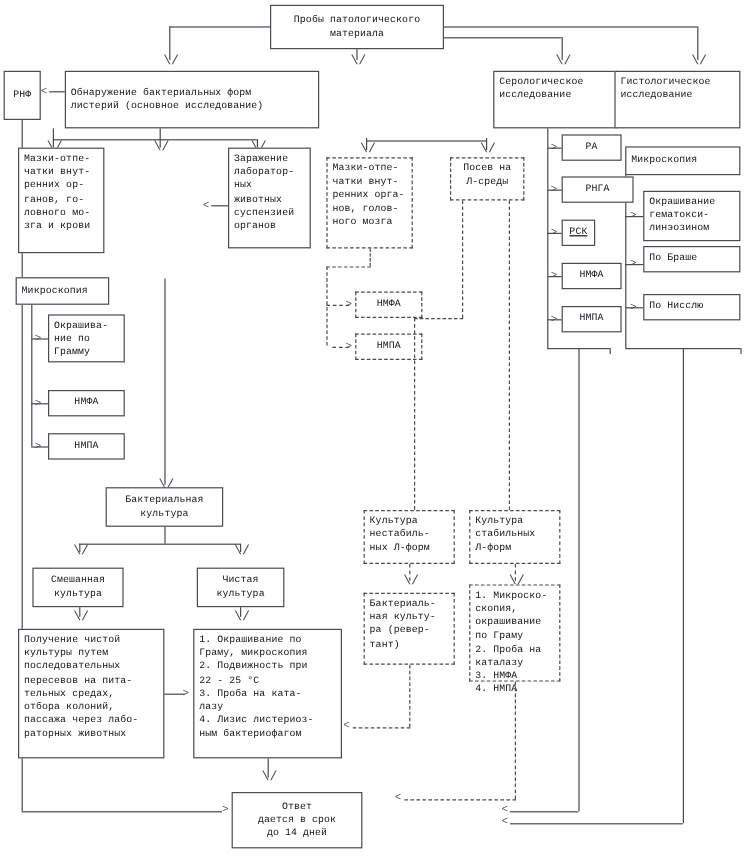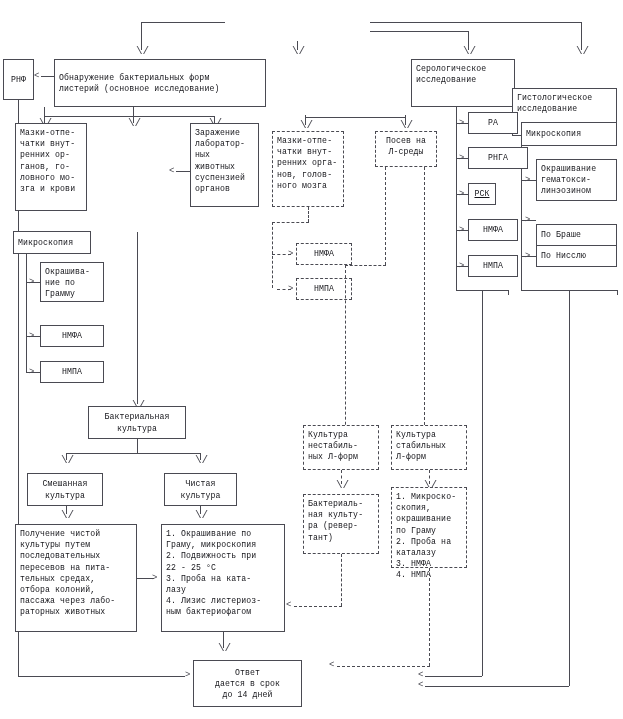--- a/index.html
+++ b/index.html
@@ -22,39 +22,41 @@
   .rhead{position:absolute;color:#4a4a52;font-size:9px;line-height:9px;
         font-family:"Liberation Mono","DejaVu Sans Mono",monospace;}
   .lhead{position:absolute;color:#4a4a52;font-size:9px;line-height:9px;
         font-family:"Liberation Mono","DejaVu Sans Mono",monospace;}
 </style>
 </head>
 <body>
 
 <div id="stage">
 
+  <div class="box ctr mid" style="left:225px;top:4px;width:145px;height:37px;justify-content:center;">Пробы патологического
+материала</div>
 
   <div class="ln h" style="left:141px;top:22px;width:84px;"></div>
   <div class="ln h" style="left:370px;top:22px;width:211px;"></div>
   <div class="ln v" style="left:141px;top:22px;height:28px;"></div>
   <div class="ln v" style="left:297px;top:41px;height:9px;"></div>
   <div class="ln h" style="left:370px;top:31px;width:98px;"></div>
   <div class="ln v" style="left:468px;top:31px;height:19px;"></div>
   <div class="ln v" style="left:581px;top:22px;height:28px;"></div>
   <div class="vhead" style="left:136px;top:48px;">\/</div>
   <div class="vhead" style="left:292px;top:48px;">\/</div>
   <div class="vhead" style="left:463px;top:48px;">\/</div>
   <div class="vhead" style="left:576px;top:48px;">\/</div>
 
   <div class="box ctr mid" style="left:3px;top:59px;width:31px;height:41px;justify-content:center;">РНФ</div>
   <div class="box mid" style="left:54px;top:59px;width:212px;height:48px;">Обнаружение бактериальных форм
 листерий (основное исследование)</div>
   <div class="box" style="left:411px;top:59px;width:104px;height:48px;">Серологическое
 исследование</div>
-  <div class="box" style="left:512px;top:59px;width:105px;height:48px;margin-top:29px;">Гистологическое
+  <div class="box" style="left:512px;top:59px;width:105px;height:48px;">Гистологическое
 исследование</div>
 
   <div class="ln h" style="left:41px;top:76px;width:13px;"></div>
   <div class="lhead" style="left:34px;top:72px;">&lt;</div>
 
   <div class="ln v" style="left:18px;top:100px;height:576px;"></div>
   <div class="ln h" style="left:18px;top:676px;width:167px;"></div>
   <div class="rhead" style="left:185px;top:671px;">&gt;</div>
 
   <div class="ln h" style="left:44px;top:116px;width:170px;"></div>
@@ -123,21 +125,21 @@
   <div class="rhead" style="left:459px;top:119px;">&gt;</div>
   <div class="rhead" style="left:459px;top:154px;">&gt;</div>
   <div class="rhead" style="left:459px;top:190px;">&gt;</div>
   <div class="rhead" style="left:459px;top:226px;">&gt;</div>
   <div class="rhead" style="left:459px;top:262px;">&gt;</div>
 
   <div class="box mid" style="left:521px;top:122px;width:96px;height:24px;">Микроскопия</div>
   <div class="box" style="left:536px;top:159px;width:81px;height:42px;">Окрашивание
 гематокси-
 линэозином</div>
-  <div class="box mid" style="left:536px;top:224px;width:81px;height:22px;">По Браше</div>
+  <div class="box mid" style="left:536px;top:205px;width:81px;height:22px;">По Браше</div>
   <div class="box mid" style="left:536px;top:245px;width:81px;height:22px;">По Нисслю</div>
   <div class="ln h" style="left:521px;top:180px;width:15px;"></div>
   <div class="ln h" style="left:521px;top:220px;width:15px;"></div>
   <div class="ln h" style="left:521px;top:256px;width:15px;"></div>
   <div class="rhead" style="left:525px;top:176px;">&gt;</div>
   <div class="rhead" style="left:525px;top:216px;">&gt;</div>
   <div class="rhead" style="left:525px;top:252px;">&gt;</div>
 
   <div class="box mid" style="left:13px;top:231px;width:78px;height:23px;">Микроскопия</div>
   <div class="box" style="left:40px;top:262px;width:64px;height:40px;">Окрашива-

